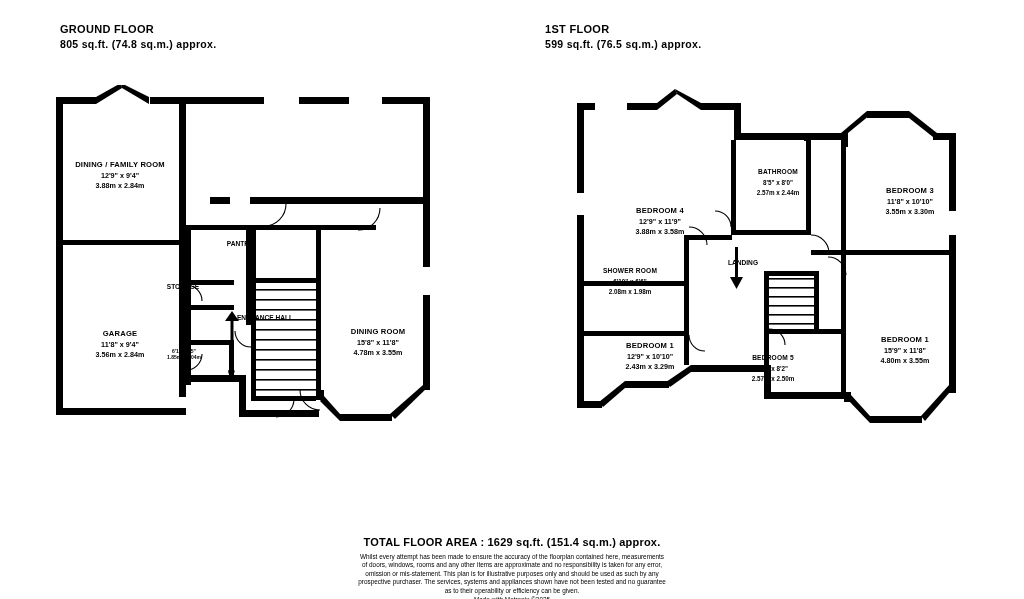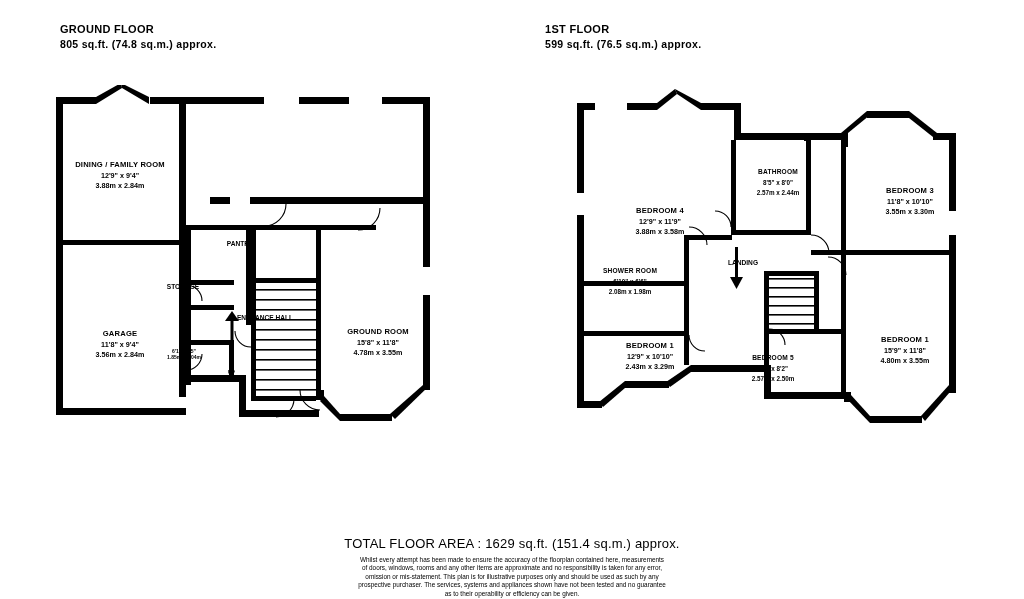--- a/index.html
+++ b/index.html
@@ -75,22 +75,22 @@
   .plain-label.sm { font-size: 6.6px; }
 
   
   .footer {
     position: absolute;
     left: 0;
     right: 0;
     text-align: center;
   }
   .total-area {
-    font-size: 13px;
-    font-weight: normal;
+    font-size: 11px;
+    font-weight: bold;
     letter-spacing: 0.2px;
   }
   .disclaimer {
     margin-top: 5px;
     font-size: 6.4px;
     line-height: 8.4px;
     color: #000;
   }
   .made-with {
     font-size: 6.4px;
@@ -217,21 +217,21 @@
   </div>
 
 
   <div class="room" style="left:60px; top:329px; width:120px;">
     <div class="name">GARAGE</div>
     <div class="dim">11'8"  x  9'4"</div>
     <div class="dim">3.56m  x  2.84m</div>
   </div>
 
   <div class="room" style="left:318px; top:327px; width:120px;">
-    <div class="name">GROUND ROOM</div>
+    <div class="name">DINING ROOM</div>
     <div class="dim">15'8"  x  11'8"</div>
     <div class="dim">4.78m  x  3.55m</div>
   </div>
 
   <div class="room tiny" style="left:155px; top:341px; width:58px;">
     <div class="name">WC</div>
     <div class="dim">6'1"  x  3'5"</div>
     <div class="dim">1.85m  x  1.04m</div>
   </div>
 

